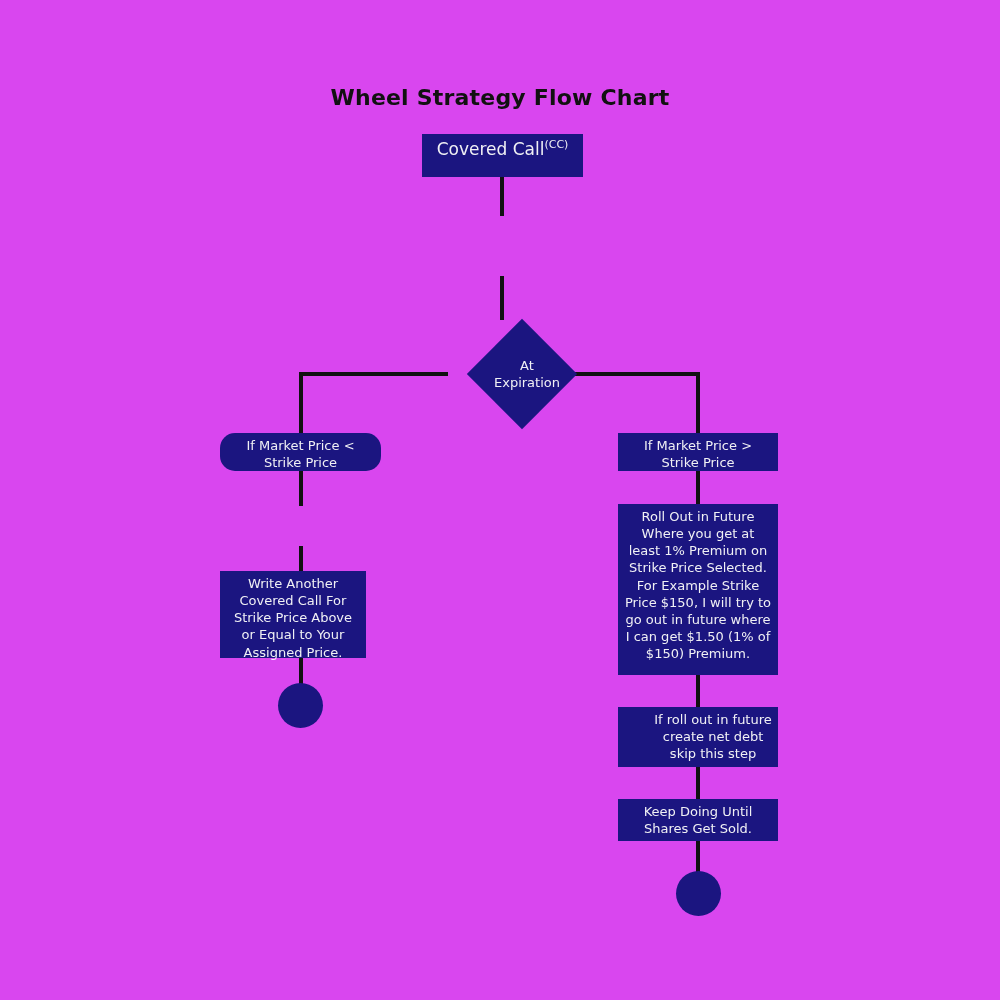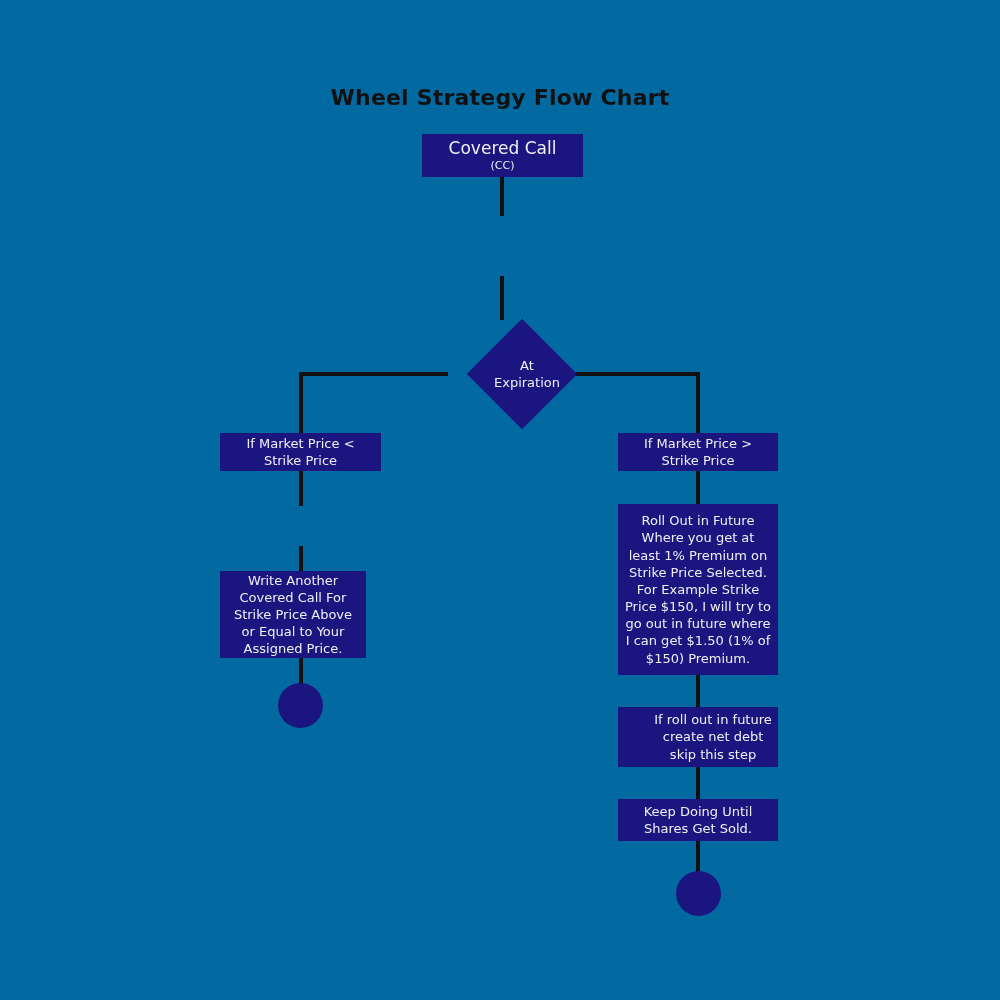--- a/index.html
+++ b/index.html
@@ -10,21 +10,21 @@
   body {
     width: 1000px;
     height: 1000px;
     font-family: "DejaVu Sans", "Liberation Sans", sans-serif;
     overflow: hidden;
   }
   #canvas {
     position: relative;
     width: 1000px;
     height: 1000px;
-    background: #0369a1;
+    background: #d946ef;
   }
   #title {
     position: absolute;
     left: 0;
     top: 85px;
     width: 1000px;
     text-align: center;
     font-size: 22px;
     font-weight: bold;
     color: #111111;
@@ -36,22 +36,22 @@
     top: 0;
     width: 1000px;
     height: 1000px;
   }
   .node {
     position: absolute;
     box-sizing: border-box;
     background: #1B1580;
     color: #f0f0f4;
     display: flex;
-    flex-direction: column;
-    align-items: center;
+    flex-direction: row;
+    align-items: flex-start;
     justify-content: center;
     text-align: center;
     line-height: 1.32;
     font-size: 13px;
     padding: 4px 6px;
     z-index: 2;
   }
   .node .sub {
     font-size: 11px;
     line-height: 1.3;
@@ -125,21 +125,21 @@
     <span class="big">Covered Call</span>
     <span class="sub">(CC)</span>
   </div>
 
 
   <div class="diamond" style="left:483px; top:335px; width:78px; height:78px;">
     <div class="dshape"></div>
     <div class="dlabel">At Expiration</div>
   </div>
 
-  <div class="node" style="left:220px; top:433px; width:161px; height:38px;">
+  <div class="node" style="left:220px; top:433px; width:161px; height:38px;border-radius:15px;">
     <span>If Market Price &lt; Strike Price</span>
   </div>
 
 
   <div class="node" style="left:220px; top:571px; width:146px; height:87px;">
     <span>Write Another Covered Call For Strike Price Above or Equal to Your Assigned Price.</span>
   </div>
 
   <div class="terminator" style="left:278px; top:683px; width:45px; height:45px;"></div>
 

